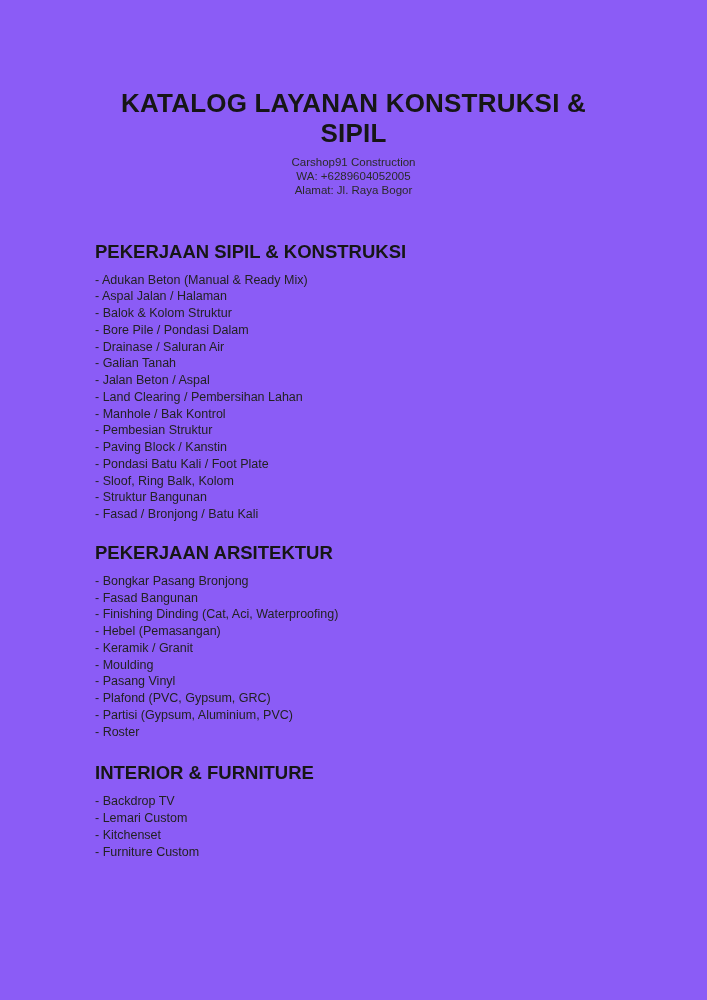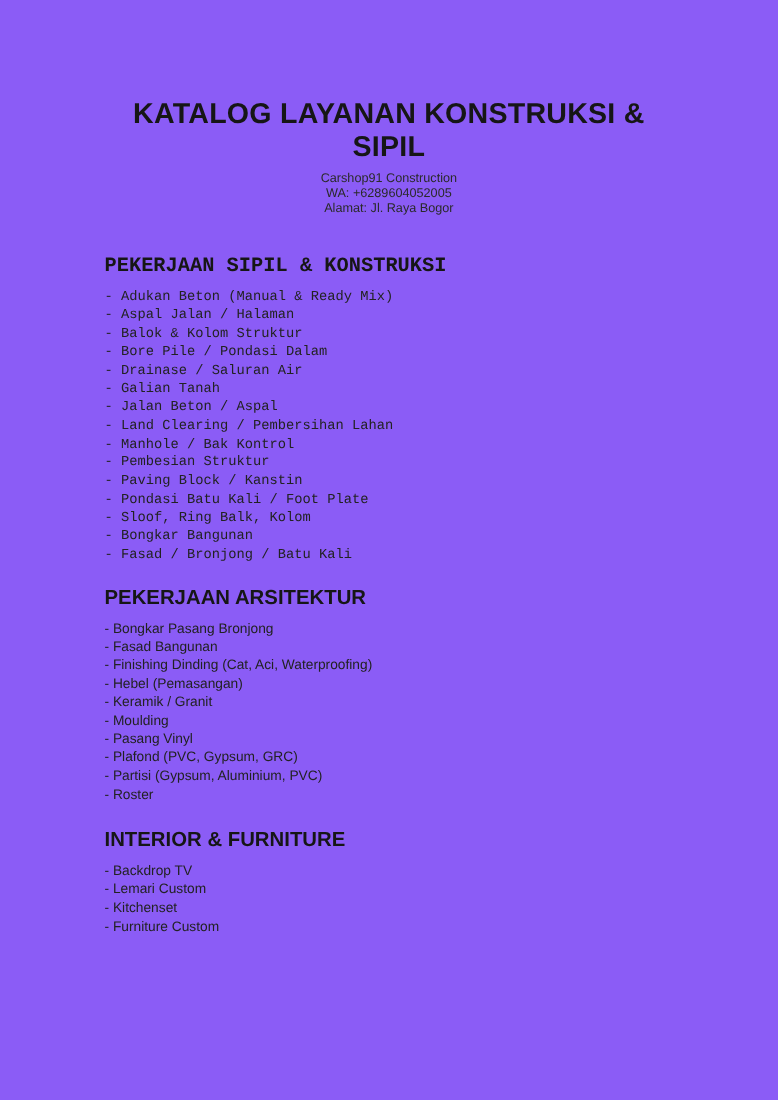--- a/index.html
+++ b/index.html
@@ -39,21 +39,21 @@
     color: #2a2a2a;
   }
   .section { margin: 0; }
   .section-heading {
     font-size: 18.5px;
     font-weight: bold;
     line-height: 21px;
     margin: 0;
     color: #161616;
   }
-  .section--first   { margin-top: 33px; font-family: Liberation Mono, monospace; }
+  .section--first   { margin-top: 43px; }
   .section--second  { margin-top: 19px; }
   .section--third   { margin-top: 22px; }
   .section-list {
     margin-top: 10px;
   }
   .list-item {
     font-size: 12.5px;
     line-height: 16.75px;
     white-space: pre;
     color: #222222;
@@ -81,21 +81,21 @@
         <div class="list-item">- Bore Pile / Pondasi Dalam</div>
         <div class="list-item">- Drainase / Saluran Air</div>
         <div class="list-item">- Galian Tanah</div>
         <div class="list-item">- Jalan Beton / Aspal</div>
         <div class="list-item">- Land Clearing / Pembersihan Lahan</div>
         <div class="list-item">- Manhole / Bak Kontrol</div>
         <div class="list-item">- Pembesian Struktur</div>
         <div class="list-item">- Paving Block / Kanstin</div>
         <div class="list-item">- Pondasi Batu Kali / Foot Plate</div>
         <div class="list-item">- Sloof, Ring Balk, Kolom</div>
-        <div class="list-item">- Bongkar Bangunan</div>
+        <div class="list-item">- Struktur Bangunan</div>
         <div class="list-item">- Fasad / Bronjong / Batu Kali</div>
       </div>
   </div>
 
   <div class="section section--second">
     <h2 class="section-heading">PEKERJAAN ARSITEKTUR</h2>
     <div class="section-list">
         <div class="list-item">- Bongkar Pasang Bronjong</div>
         <div class="list-item">- Fasad Bangunan</div>
         <div class="list-item">- Finishing Dinding (Cat, Aci, Waterproofing)</div>

